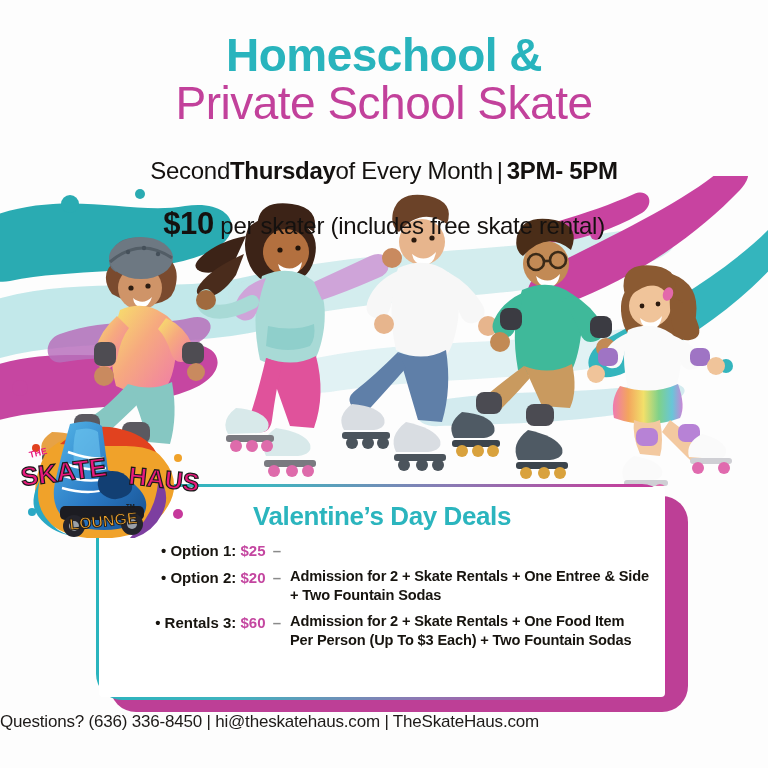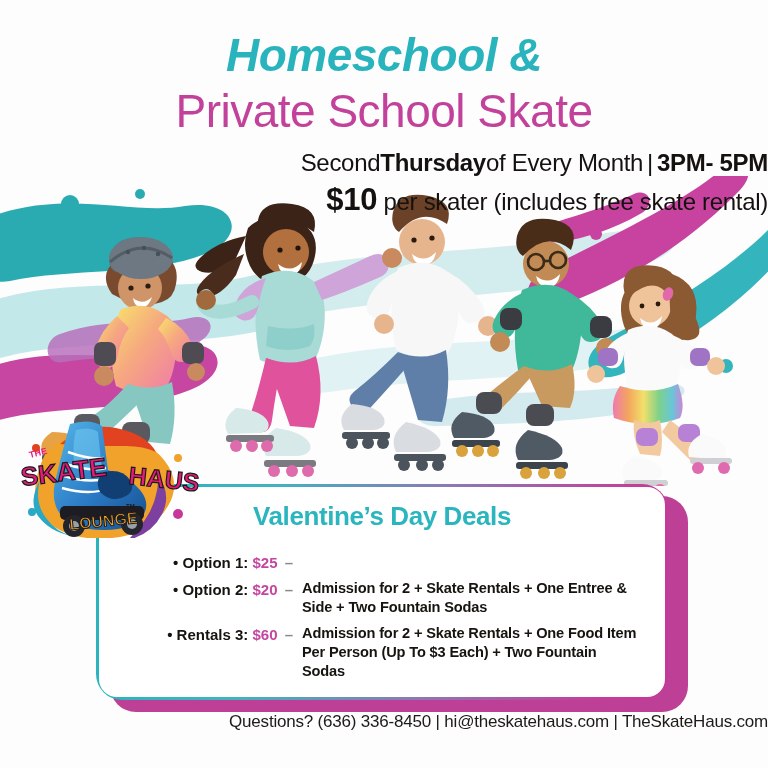--- a/index.html
+++ b/index.html
@@ -9,29 +9,29 @@
     font-family:"Liberation Sans", sans-serif;
     overflow:hidden;
     position:relative;
   }
   .flyer{position:relative;width:768px;height:768px;overflow:hidden;background:#fdfdfd;}
 
   
   .header{position:absolute;top:0;left:0;width:768px;text-align:center;z-index:20;}
   .title-1{
     font-size:46px;font-weight:bold;letter-spacing:-0.5px;
-    line-height:1.04;margin:8px;padding-top:24px;font-style:italic;
+    line-height:1.04;margin:0;padding-top:32px;
   }
   .title-2{
     font-size:46px;font-weight:normal;letter-spacing:-0.5px;
     line-height:1.04;margin:0;
   }
   .sub-line{
-    font-size:24px;color:#14110f;margin:0;line-height:1.28;
-    letter-spacing:-0.3px;white-space:nowrap;text-align:right;
+    font-size:24px;color:#14110f;margin:16px;line-height:1.28;
+    letter-spacing:-0.3px;white-space:nowrap;
   }
   .sub-line-1{padding-top:12px;}
   .sub-line-2{padding-top:2px;}
   .b{font-weight:bold;}
   .pipe{padding:0 4px;font-weight:400;}
 
   
   .art{position:absolute;top:176px;left:0;width:768px;height:310px;z-index:5;}
   .art svg{display:block;}
 
@@ -49,45 +49,45 @@
     background:#ffffff;border-radius:26px;
     padding:3px;
     background-image:linear-gradient(#fff,#fff),
        linear-gradient(100deg,#25b4bd 0%,#3fb4bf 28%,#8a7ab4 58%,#c33f9c 88%,#c5379b 100%);
     background-origin:border-box;background-clip:content-box,border-box;
     border:3px solid transparent;
     box-sizing:border-box;
   }
   .deals-inner{
     position:absolute;left:0;top:0;right:0;bottom:0;
-    background:#fff;border-radius:18px;overflow:hidden;
+    background:#fff;border-radius:4px;overflow:hidden;
   }
   .deals-title{
     text-align:center;color:#2bb5be;font-size:26px;font-weight:bold;
     letter-spacing:-0.4px;margin:0;padding-top:14px;
   }
-  .opt-list{margin:12px;padding:8px 14px 0 14px;}
+  .opt-list{margin:0;padding:8px 14px 0 14px;}
   .opt-row{display:flex;align-items:flex-start;margin-bottom:7px;}
   .opt-row:last-child{margin-bottom:0;}
   .opt-left{
     flex:0 0 auto;width:168px;text-align:right;
     font-size:15px;font-weight:bold;color:#17140f;
     white-space:nowrap;line-height:1.28;padding-top:1px;
   }
   .opt-price{color:#c446a0;}
   .opt-dash{color:#8a8a8a;font-weight:bold;padding-left:3px;}
   .opt-desc{
     flex:1 1 auto;padding-left:9px;
     font-size:14.6px;font-weight:bold;color:#17140f;
     line-height:1.30;letter-spacing:-0.15px;
   }
 
   
   .footer{
-    position:absolute;left:0;top:712px;width:768px;text-align:right;
+    position:absolute;left:0;top:712px;width:768px;text-align:left;
     font-size:17px;color:#1d1a18;letter-spacing:-0.2px;z-index:20;
   }
 </style>
 </head>
 <body>
 
 <div class="flyer">
 
   <div class="header">
     <div class="title-1">

